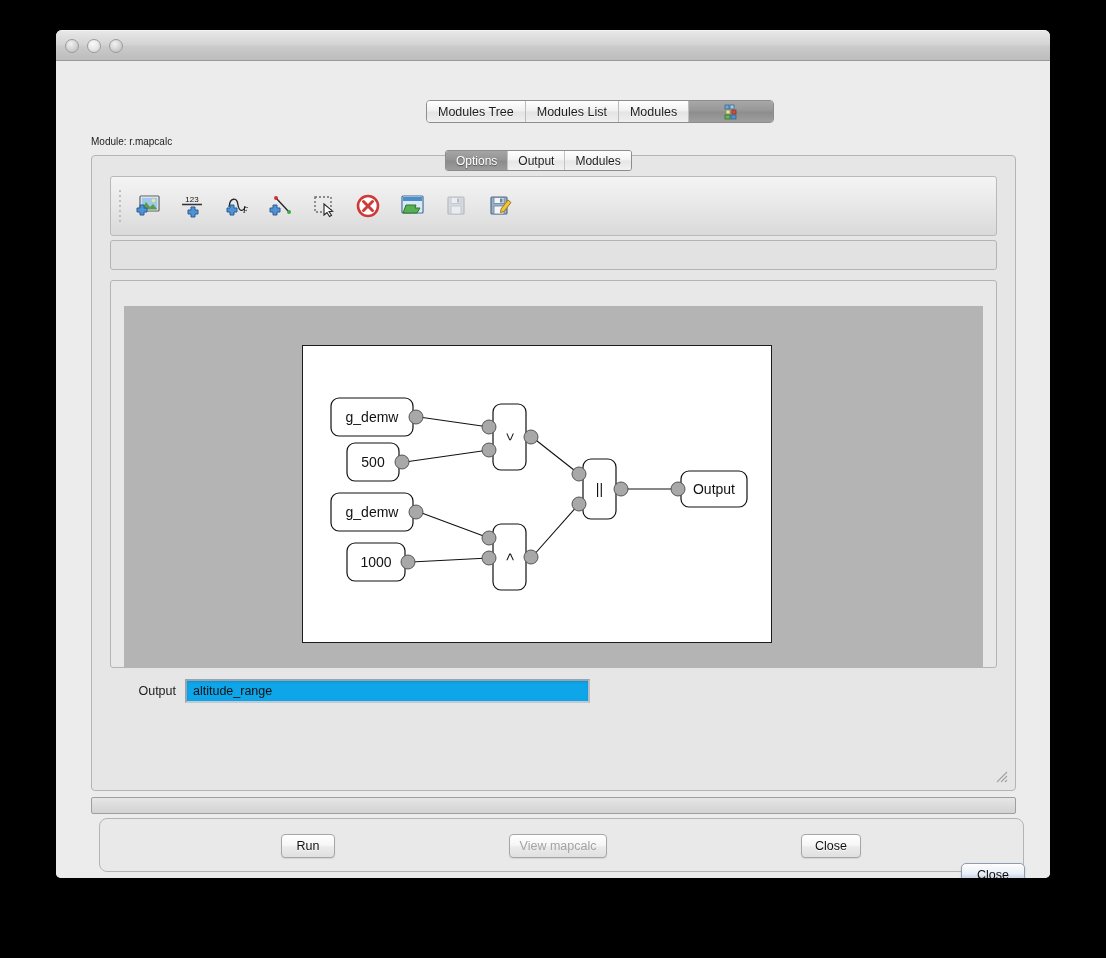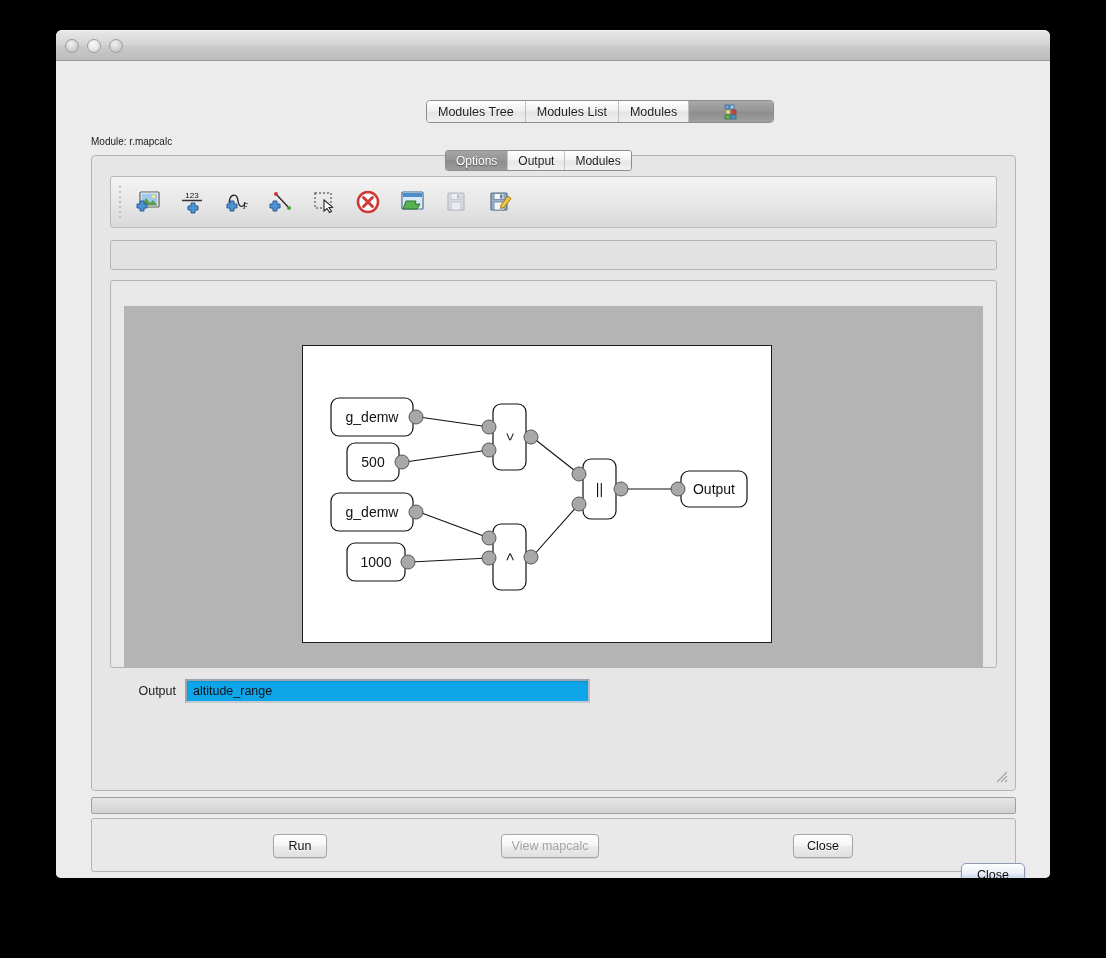--- a/index.html
+++ b/index.html
@@ -99,21 +99,21 @@
   }
   .itab:last-child { border-right: none; }
   .itab.sel {
     background: linear-gradient(to bottom,#a5a5a5 0%,#949494 48%,#8b8b8b 52%,#9c9c9c 100%);
     color: #fff; text-shadow: 0 1px 1px rgba(0,0,0,0.45);
   }
 
   
   #toolbar {
     position: absolute; left: 18px; top: 20px;
-    width: 887px; height: 52px;
+    width: 887px; height: 60px;
     background: linear-gradient(to bottom,#f4f4f4 0%,#e9e9e9 45%,#d9d9d9 100%);
     border: 1px solid #b9b9b9;
     border-radius: 3px;
     display: flex; align-items: center;
   }
   #tb-grip {
     width: 12px; height: 38px; margin-left: 3px;
     display: flex; flex-direction: column; justify-content: center; align-items: center; gap: 3px;
   }
   #tb-grip i { display:block; width: 2px; height: 2px; background: #b0b0b0; border-radius: 50%; }
@@ -183,24 +183,24 @@
   
   #progress {
     position: absolute; left: 35px; top: 736px;
     width: 925px; height: 17px;
     background: linear-gradient(to bottom,#e6e6e6 0%,#dcdcdc 50%,#d2d2d2 100%);
     border: 1px solid #9f9f9f; border-radius: 2px;
   }
 
   
   #buttonbar {
-    position: absolute; left: 35px; top: 757px;
+    position: absolute; left: 43px; top: 757px;
     width: 925px; height: 54px;
     background: #e9e9e9;
-    border: 1px solid #b4b4b4; border-radius: 3px;
+    border: 1px solid #b4b4b4; border-radius: 8px;
   }
   .gbtn {
     position: absolute; top: 15px;
     height: 24px;
     font-family: "Liberation Sans", sans-serif;
     font-size: 12.5px; color: #111;
     background: linear-gradient(to bottom,#ffffff 0%,#f6f6f6 46%,#ebebeb 54%,#e0e0e0 100%);
     border: 1px solid #a6a6a6;
     border-radius: 4px;
     box-shadow: 0 1px 0 rgba(255,255,255,0.7) inset, 0 1px 1px rgba(0,0,0,0.09);

